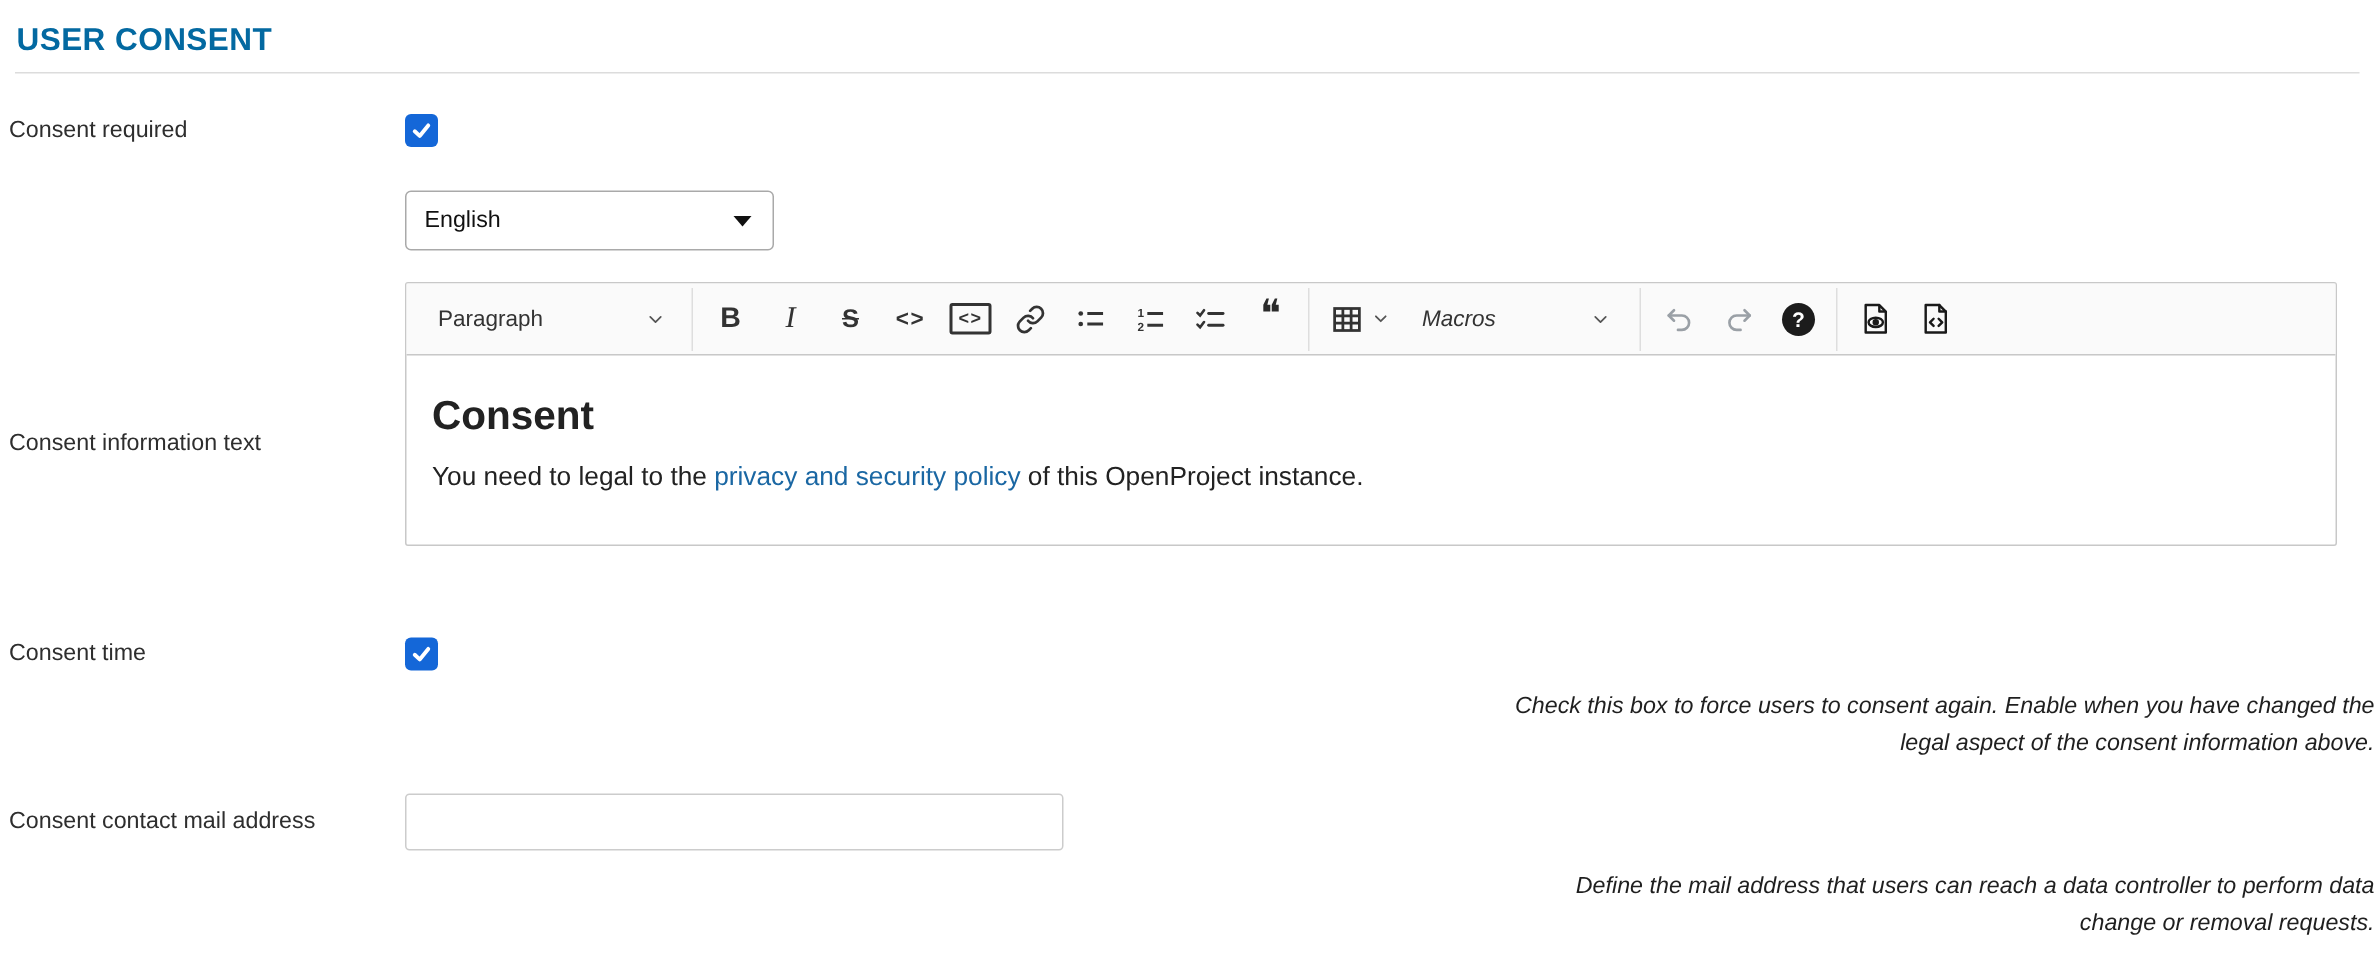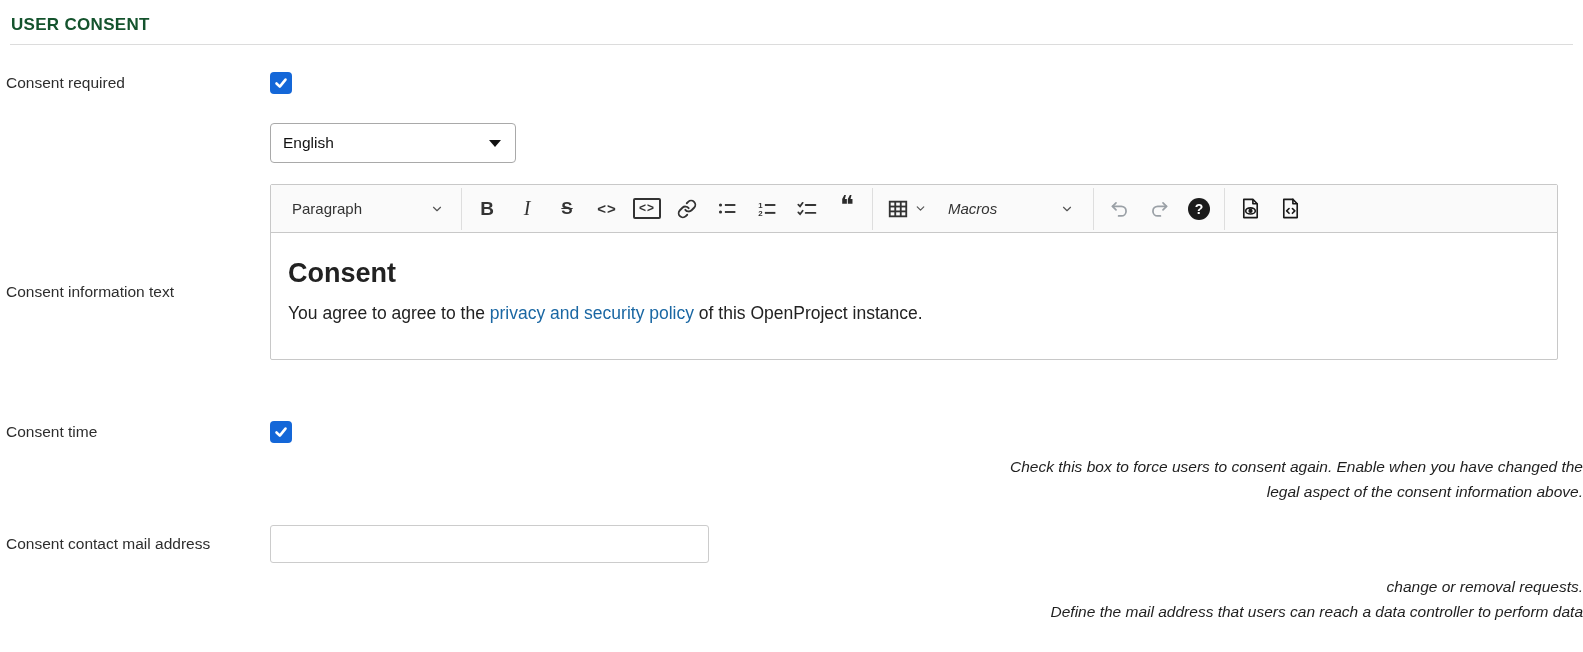--- a/index.html
+++ b/index.html
@@ -6,21 +6,21 @@
   html, body { background: #ffffff; }
   body {
     width: 1583px; height: 652px; overflow: hidden;
     font-family: "Liberation Sans", sans-serif;
     color: #333;
   }
   .page { width: 1583px; height: 652px; position: relative; }
 
   .page-title {
     margin: 15px 0 0 11px;
-    font-size: 17px; font-weight: 700; color: #14532d;
+    font-size: 21px; font-weight: 700; color: #0369a1;
     letter-spacing: .3px;
   }
   .title-rule {
     border: none; border-top: 1px solid #dcdcdc;
     margin: 9px 10px 0 10px;
   }
 
   .form-row { display: flex; align-items: flex-start; }
   .label-col {
     width: 270px; flex: 0 0 270px;
@@ -268,21 +268,21 @@
               <path d="M5 2.5h9.5l4.5 4.5v14.5H5z"></path>
               <path d="M14.5 2.5v4.5H19"></path>
               <polyline points="10.5,12 8,14.5 10.5,17"></polyline>
               <polyline points="14,12 16.5,14.5 14,17"></polyline>
             </svg>
         </button>
       </div>
 
       <div class="editor-content" contenteditable="false" style="">
         <h1>Consent</h1>
-        <p><span>You agree to agree to the </span><a href="#">privacy and security policy</a><span> of this OpenProject instance.</span></p>
+        <p><span>You need to legal to the </span><a href="#">privacy and security policy</a><span> of this OpenProject instance.</span></p>
       </div>
 
     </div>
   </div>
 
   <div class="form-row row-consent-time">
     <div class="label-col">Consent time</div>
     <div class="field-col">
       <div class="checkbox" role="checkbox" aria-checked="true">
         <svg class="icon" width="14" height="14" viewBox="0 0 14 14">
@@ -294,19 +294,19 @@
         <div>legal aspect of the consent information above.</div>
       </div>
     </div>
   </div>
 
   <div class="form-row row-mail">
     <div class="label-col mail-label">Consent contact mail address</div>
     <div class="field-col">
       <input type="text" class="text-input" value="" style="">
       <div class="hint mt12">
+        <div>Define the mail address that users can reach a data controller to perform data</div>
         <div>change or removal requests.</div>
-        <div>Define the mail address that users can reach a data controller to perform data</div>
       </div>
     </div>
   </div>
 
 </div>
 
 </body></html>

